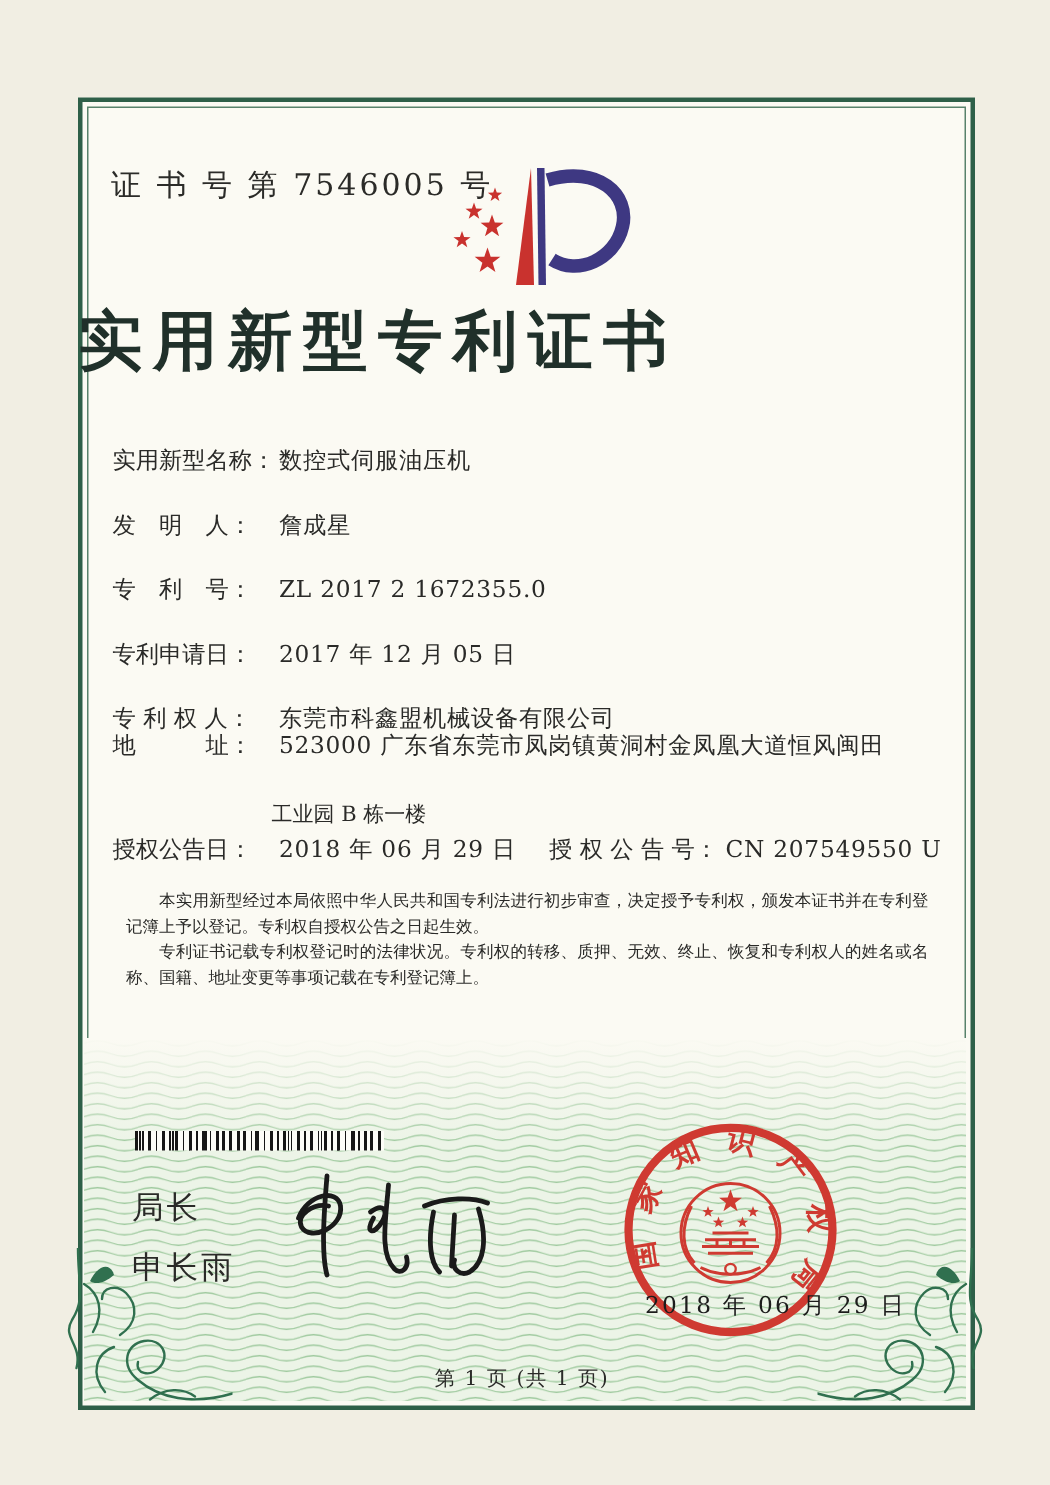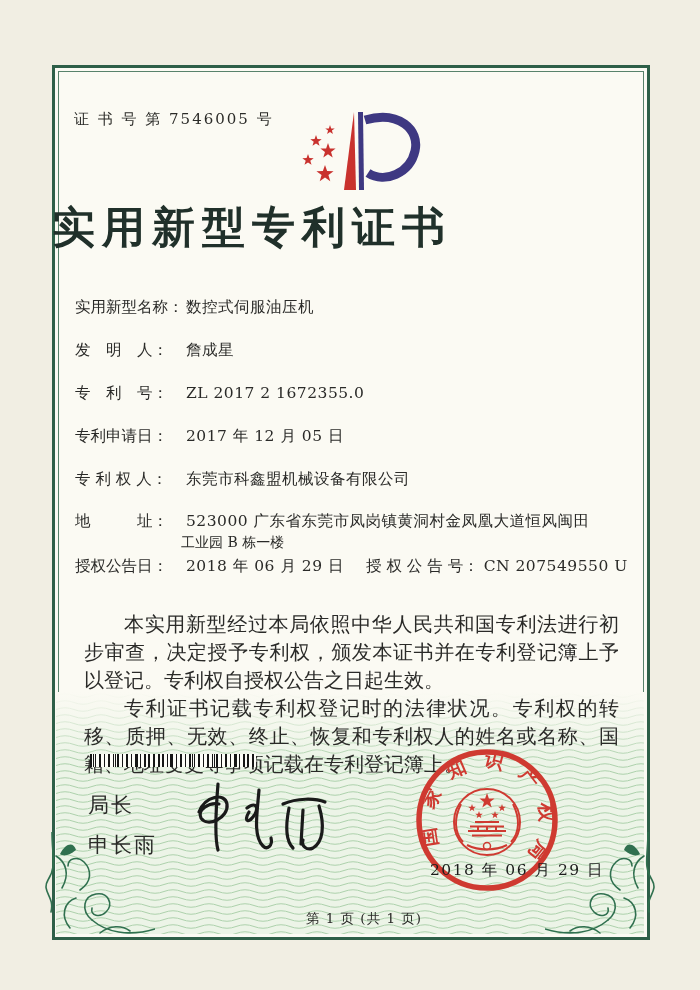--- a/index.html
+++ b/index.html
@@ -4,42 +4,42 @@
 <style>
   html,body{margin:0;padding:0;}
   body{width:700px;height:990px;background:#f1eee3;position:relative;overflow:hidden;
        font-family:"DejaVu Serif","Liberation Serif",serif;}
   .page{position:absolute;left:0;top:0;width:700px;height:990px;}
   .frame{position:absolute;left:52px;top:65px;width:592px;height:869px;
          border:3px solid #2e5f48;background:#fbfaf3;}
   .frame-inner{position:absolute;left:3px;top:3px;right:3px;bottom:3px;
          border:1px solid #58826b;}
   .abs{position:absolute;}
-  .cert-no{left:74px;top:110px;font-size:15px;letter-spacing:2px;color:#2b2b28;}
+  .cert-no{left:74px;top:110px;font-size:20px;letter-spacing:2px;color:#2b2b28;}
   .title{left:52px;top:199px;width:592px;text-align:left;font-size:43px;font-weight:700;
          letter-spacing:7px;color:#20302a;}
   .row{left:75px;font-size:15.5px;color:#2a2a28;white-space:nowrap;}
   .lbl{display:inline-block;width:106px;}
   .val{letter-spacing:0.5px;}
   .addr2{left:181px;top:534px;font-size:14px;color:#2a2a28;}
   .grant2{position:absolute;left:291px;top:0;text-align:right;}
-  .paras{left:84px;top:610px;width:535px;font-size:20px;line-height:28px;color:#2a2a28;
+  .paras{left:84px;top:592px;width:535px;font-size:11px;line-height:17px;color:#2a2a28;
          text-align:justify;}
   .paras p{margin:0;text-indent:2em;}
   .waves-fade{left:56px;top:692px;width:588px;height:70px;
       background:linear-gradient(#fbfaf3 0%,rgba(251,250,243,0) 100%);}
   .barcode{left:90px;top:754px;width:166px;height:13px;
       background:
         repeating-linear-gradient(90deg,#161616 0 2px,rgba(0,0,0,0) 2px 5px,#161616 5px 6px,rgba(0,0,0,0) 6px 9px),
         repeating-linear-gradient(90deg,rgba(0,0,0,0) 0 3px,#161616 3px 4px,rgba(0,0,0,0) 4px 11px);
       background-color:#fdfdf8;}
   .signer{left:88px;font-size:21px;color:#2a2a28;letter-spacing:2px;}
   .seal-date{left:430px;top:860px;font-size:15.5px;letter-spacing:1.5px;color:#1c1c1c;}
   .footer{left:52px;top:910px;width:592px;text-align:center;font-size:13.5px;color:#2a2a28;
-          letter-spacing:1px;padding-left:16px;}
+          letter-spacing:1px;}
   .stamp-wrap{left:531px;top:74px;width:104px;height:104px;transform:rotate(-20deg);opacity:.88;}
   svg{display:block;}
 </style>
 </head>
 <body>
 
 <div class="page">
 
   <div class="abs stamp-wrap">
     <svg width="104" height="104" viewBox="0 0 120 120">
@@ -109,21 +109,21 @@
     <span class="val">ZL 2017 2 1672355.0</span>
   </div>
   <div class="abs row" style="top:426px">
     <span class="lbl">专利申请日：</span>
     <span class="val">2017 年 12 月 05 日</span>
   </div>
   <div class="abs row" style="top:469px">
     <span class="lbl">专 利 权 人：</span>
     <span class="val">东莞市科鑫盟机械设备有限公司</span>
   </div>
-  <div class="abs row" style="top:511px">
+  <div class="abs row" style="top:487px">
     <span class="lbl">地　　　址：</span>
     <span class="val">523000 广东省东莞市凤岗镇黄洞村金凤凰大道恒风闽田</span>
   </div>
   <div class="abs addr2">工业园 B 栋一楼</div>
   <div class="abs row" style="top:556px">
     <span class="lbl">授权公告日：</span>
     <span class="val">2018 年 06 月 29 日</span>
     <span class="grant2">
       <span>授 权 公 告 号：</span>
       <span class="val">CN 207549550 U</span>

